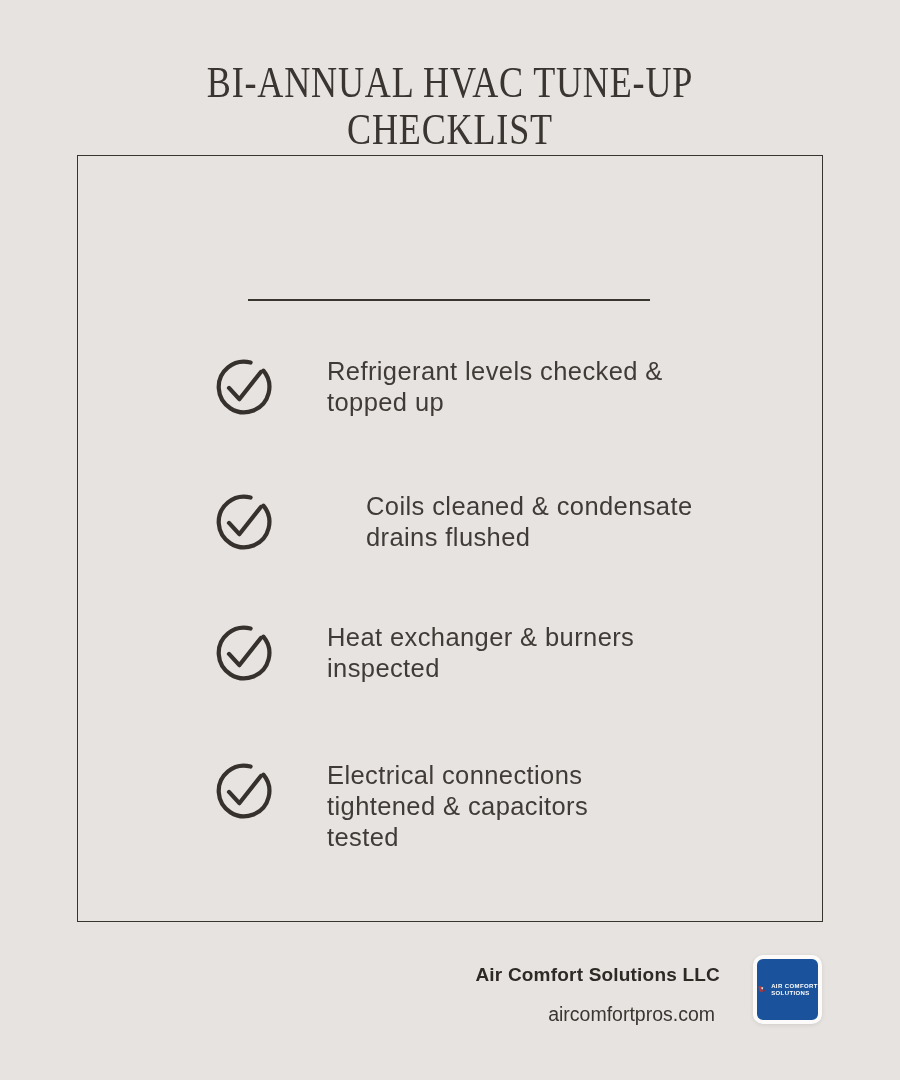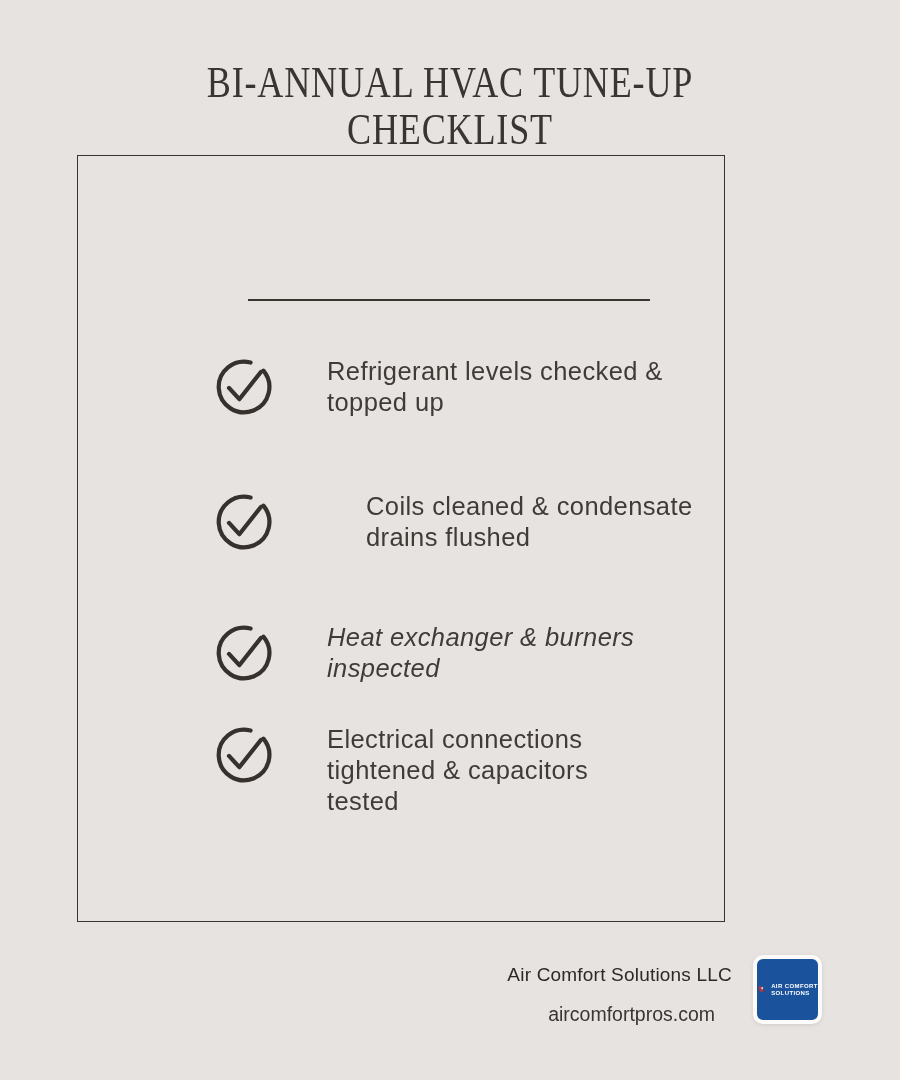--- a/index.html
+++ b/index.html
@@ -24,21 +24,21 @@
     color: #3a3531;
     white-space: pre-line;
     transform: scaleX(0.82);
     transform-origin: center top;
   }
 
   
   .card {
     position: absolute;
     left: 77px; top: 155px;
-    width: 648px; height: 767px;
+    width: 746px; height: 767px;
     border: 1.5px solid #3a342f;
     box-sizing: border-box;
   }
   .divider {
     position: absolute;
     left: 170px; top: 143px;
     width: 402px; height: 1.5px;
     background: #3a342f;
   }
 
@@ -47,21 +47,21 @@
     position: absolute;
     left: 136px; top: 200px;
     width: 560px;
   }
   .row {
     display: flex;
     align-items: flex-start;
   }
   .row:nth-child(1) { margin-bottom: 73px; }
   .row:nth-child(2) { margin-bottom: 69px; gap: 39px; }
-  .row:nth-child(3) { margin-bottom: 40px; font-style: italic; }
+  .row:nth-child(3) { margin-bottom: 76px; }
   .check-icon {
     width: 60px; height: 60px;
     flex: none;
     margin: 1px 53px 0 0;
   }
   .item-text {
     font-size: 25.5px;
     line-height: 31px;
     letter-spacing: 0.4px;
     color: #403b37;
@@ -74,25 +74,25 @@
     position: absolute;
     top: 955px; right: 78px;
     display: flex;
     align-items: flex-start;
   }
   .footer-text {
     text-align: right;
     margin: 9px 21px 0 0;
   }
   .company {
-    font-weight: normal;
+    font-weight: bold;
     font-size: 19px;
     letter-spacing: 0.2px;
     color: #2d2925;
-    margin: 0 0 10px 0;
+    margin: 0 12px 10px 0;
   }
   .website {
     font-size: 19.5px;
     color: #3a3631;
     margin: 17px;
   }
   .logo {
     width: 61px; height: 61px;
     background: #1b529c;
     border: 4px solid #fcfbfa;

